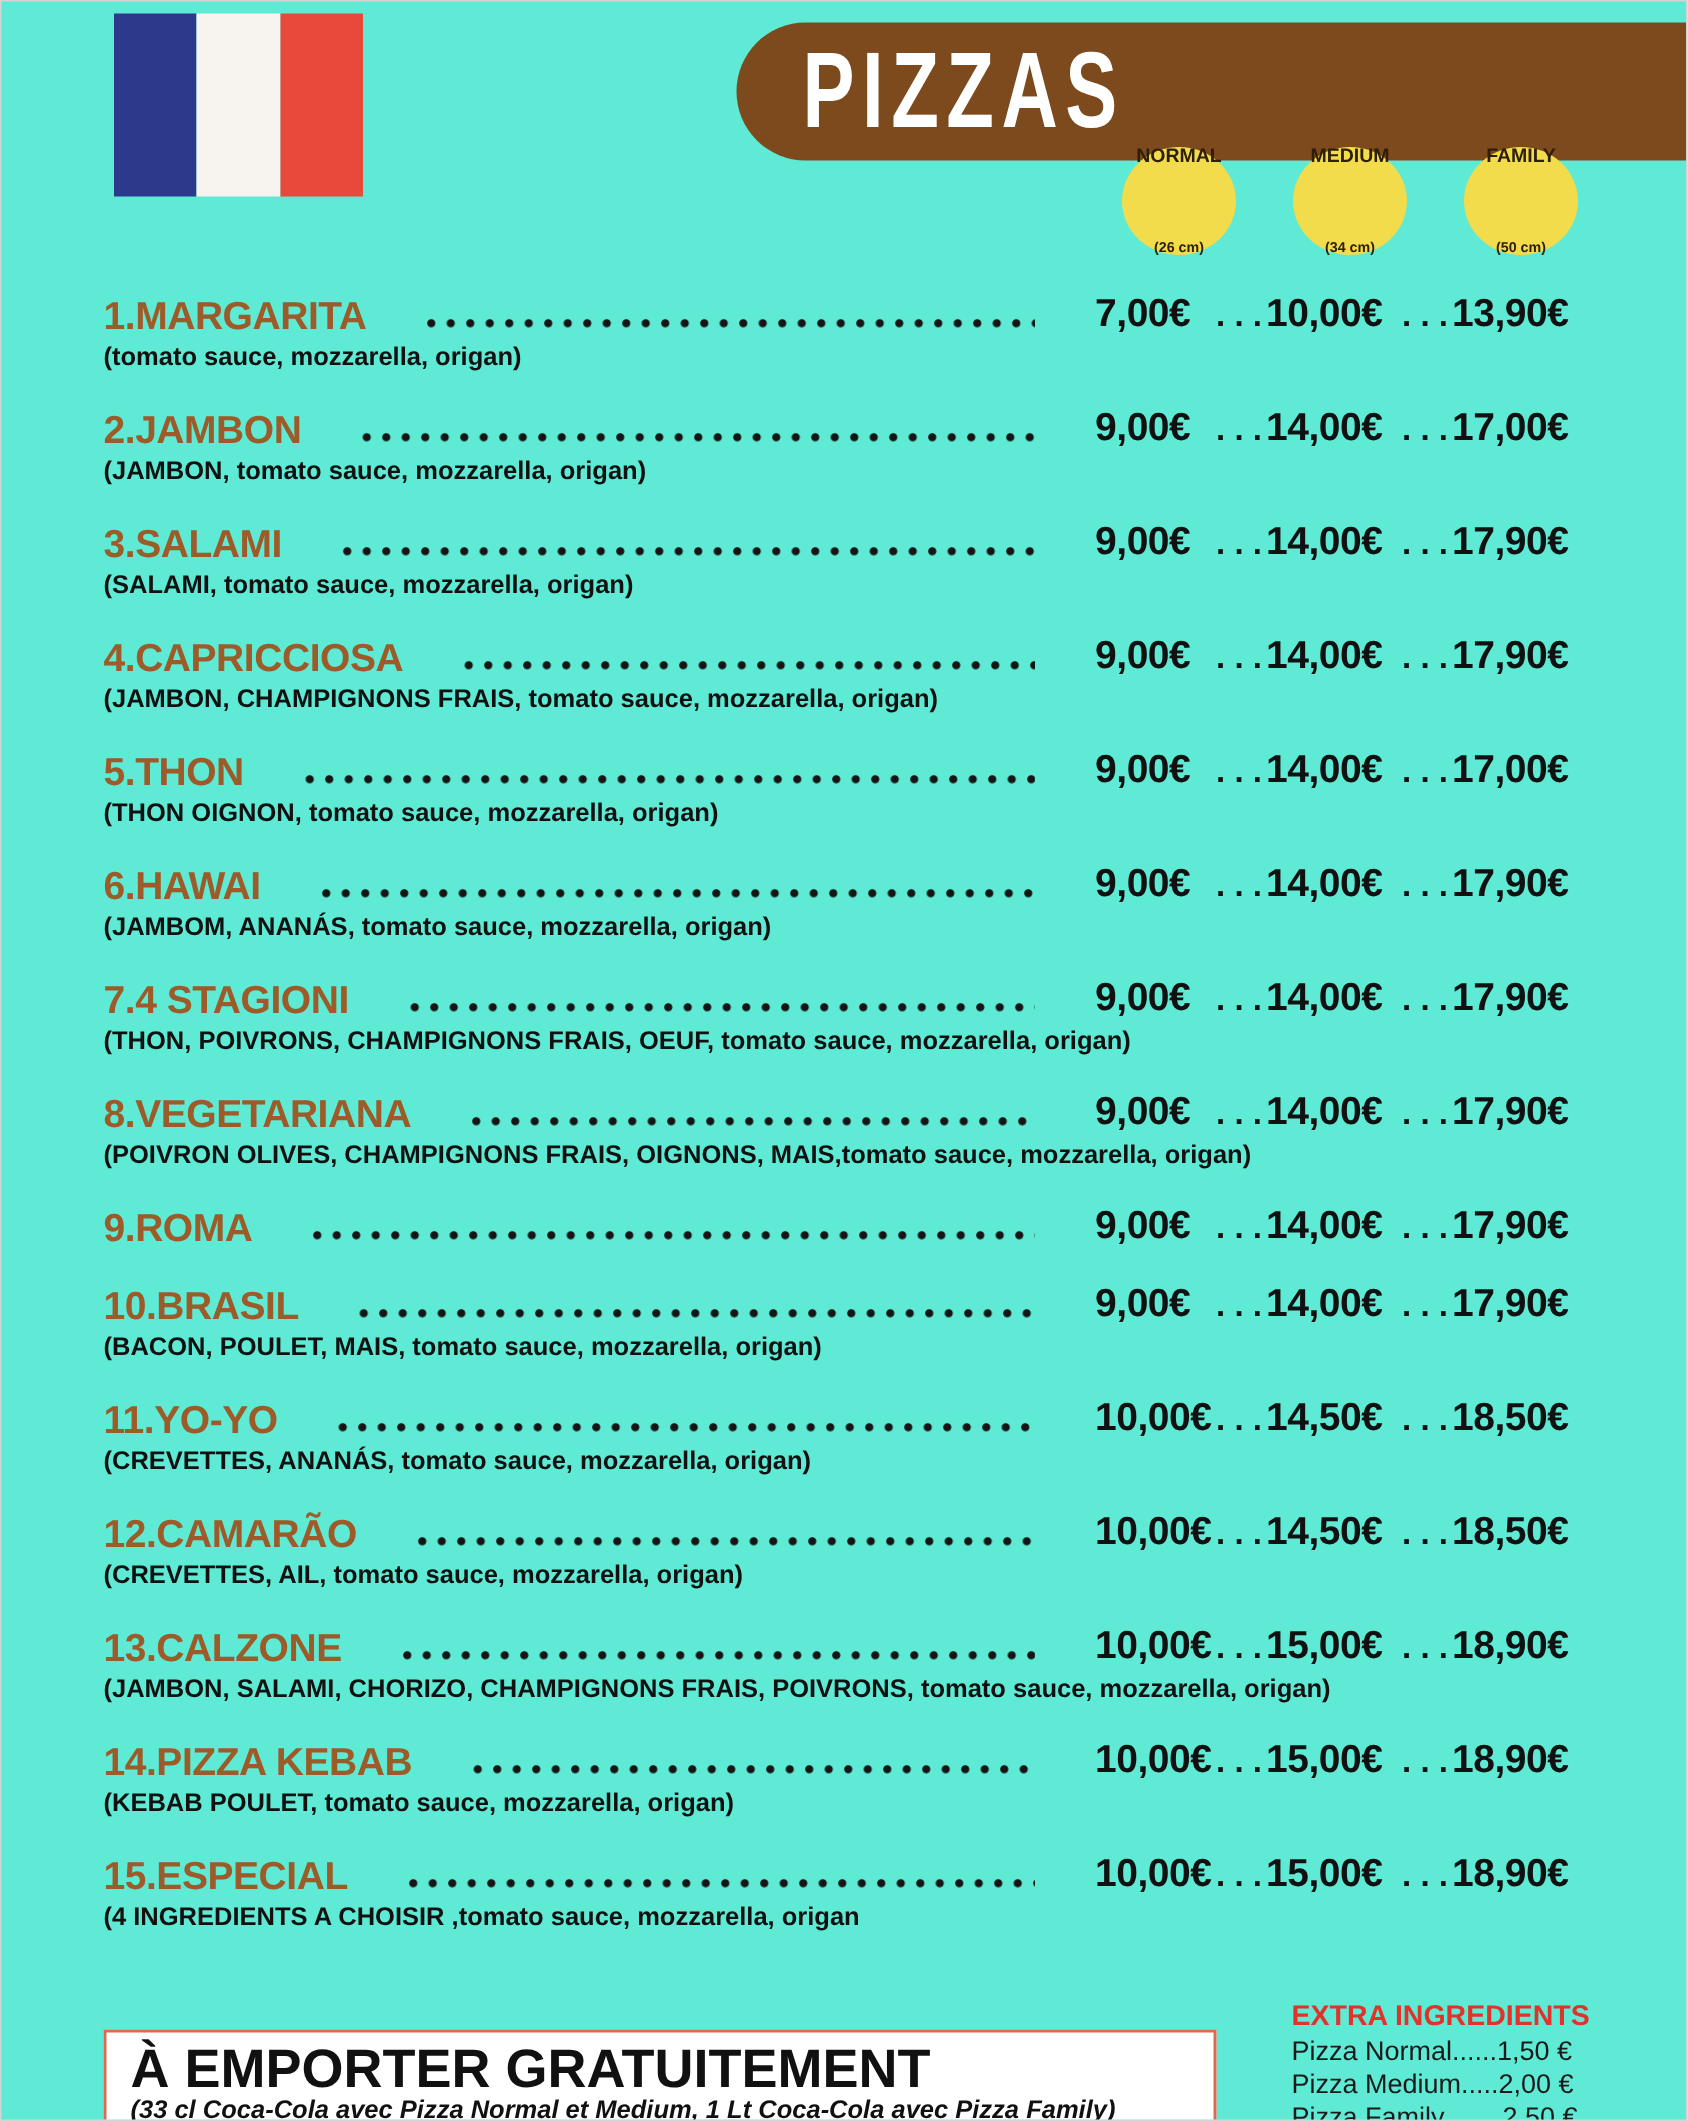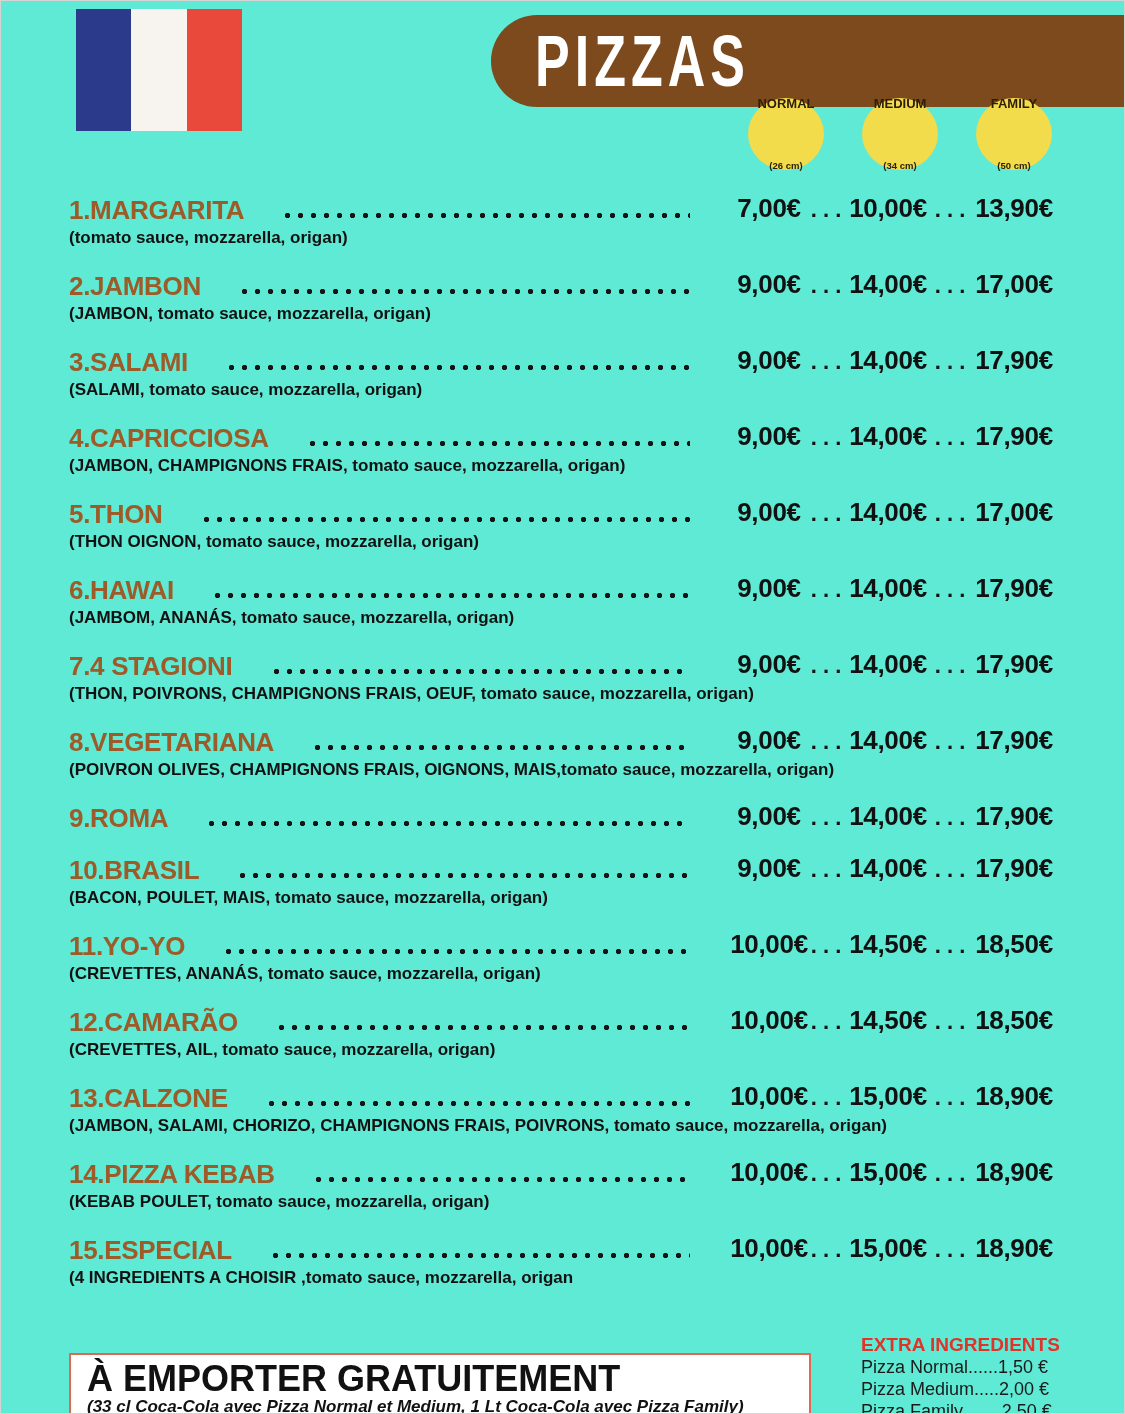--- a/index.html
+++ b/index.html
@@ -100,21 +100,21 @@
     display: flex;
     align-items: baseline;
     white-space: nowrap;
     line-height: 30px;
   }
   .price {
     font-size: 26px;
     font-weight: bold;
     letter-spacing: -0.3px;
     color: #111;
-    text-align: center;
+    text-align: left;
   }
   .price.col0 { width: 78px; }
   .price.col1 { width: 88px; }
   .price.col2 { width: 92px; }
   .price-dots {
     width: 36px;
     text-align: center;
     font-size: 22px;
     font-weight: bold;
     color: #111;

